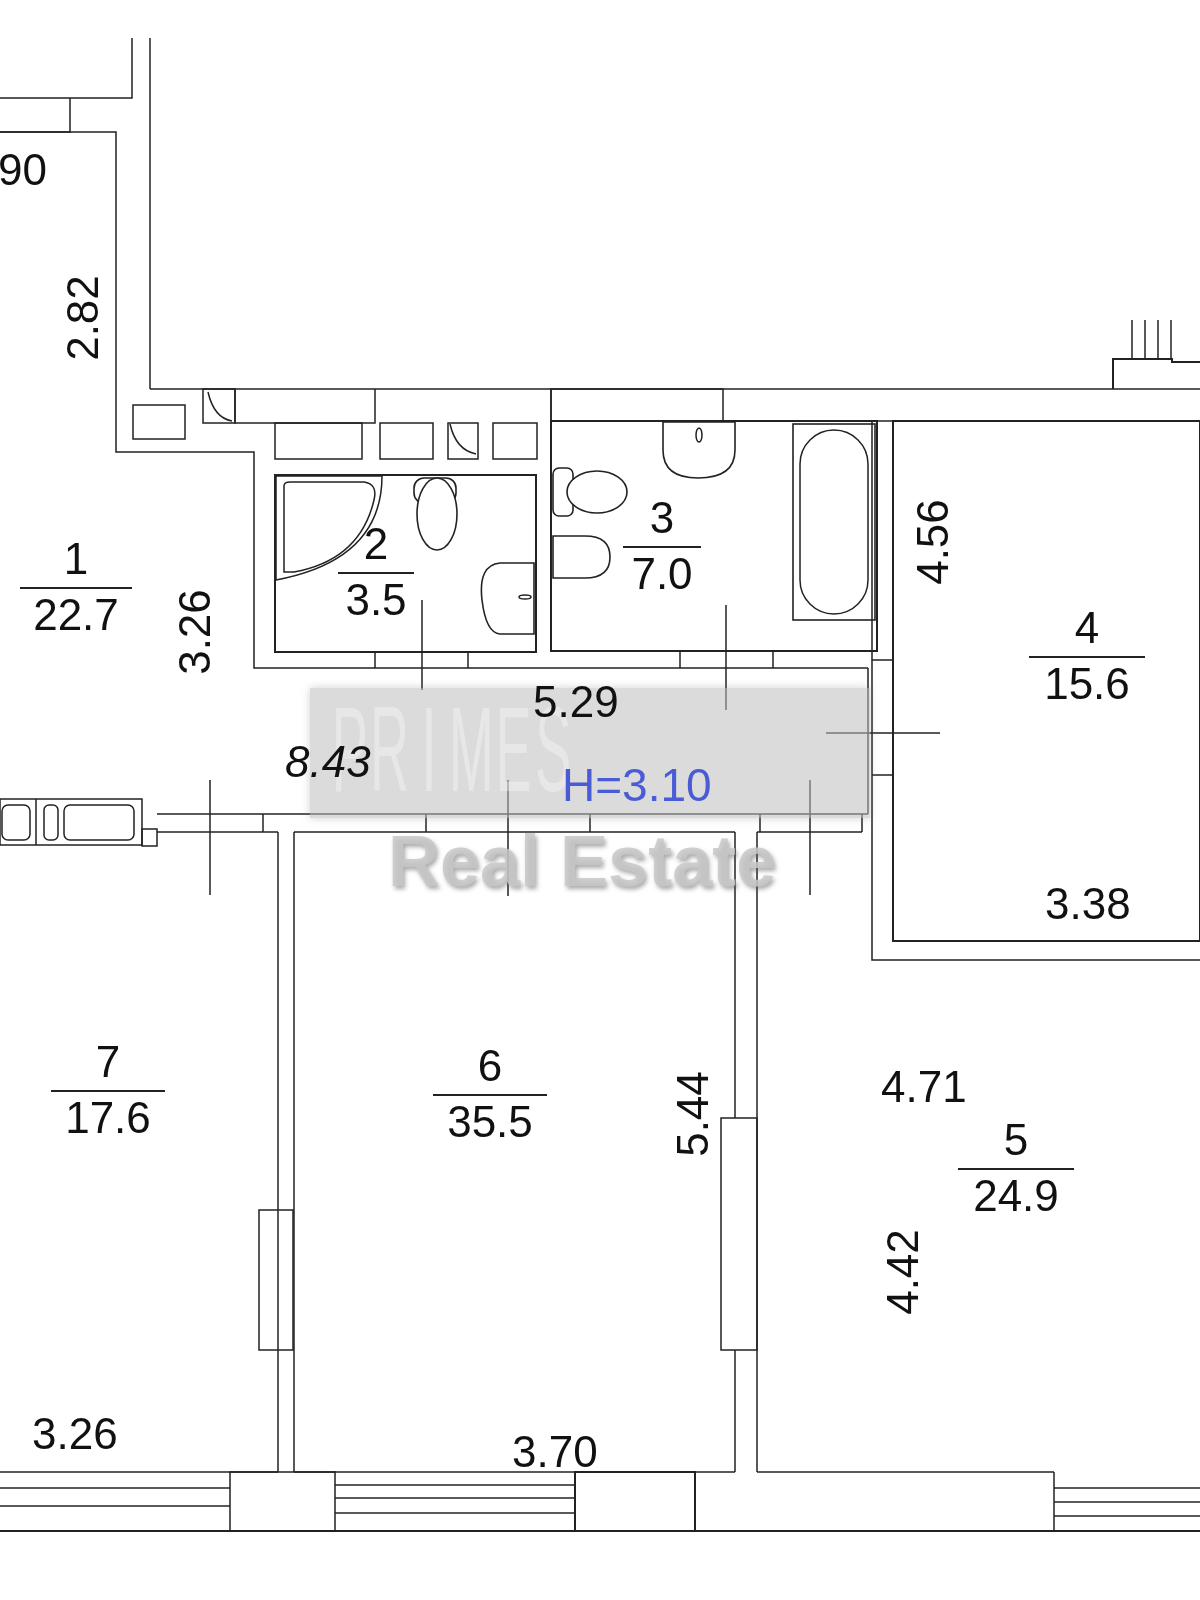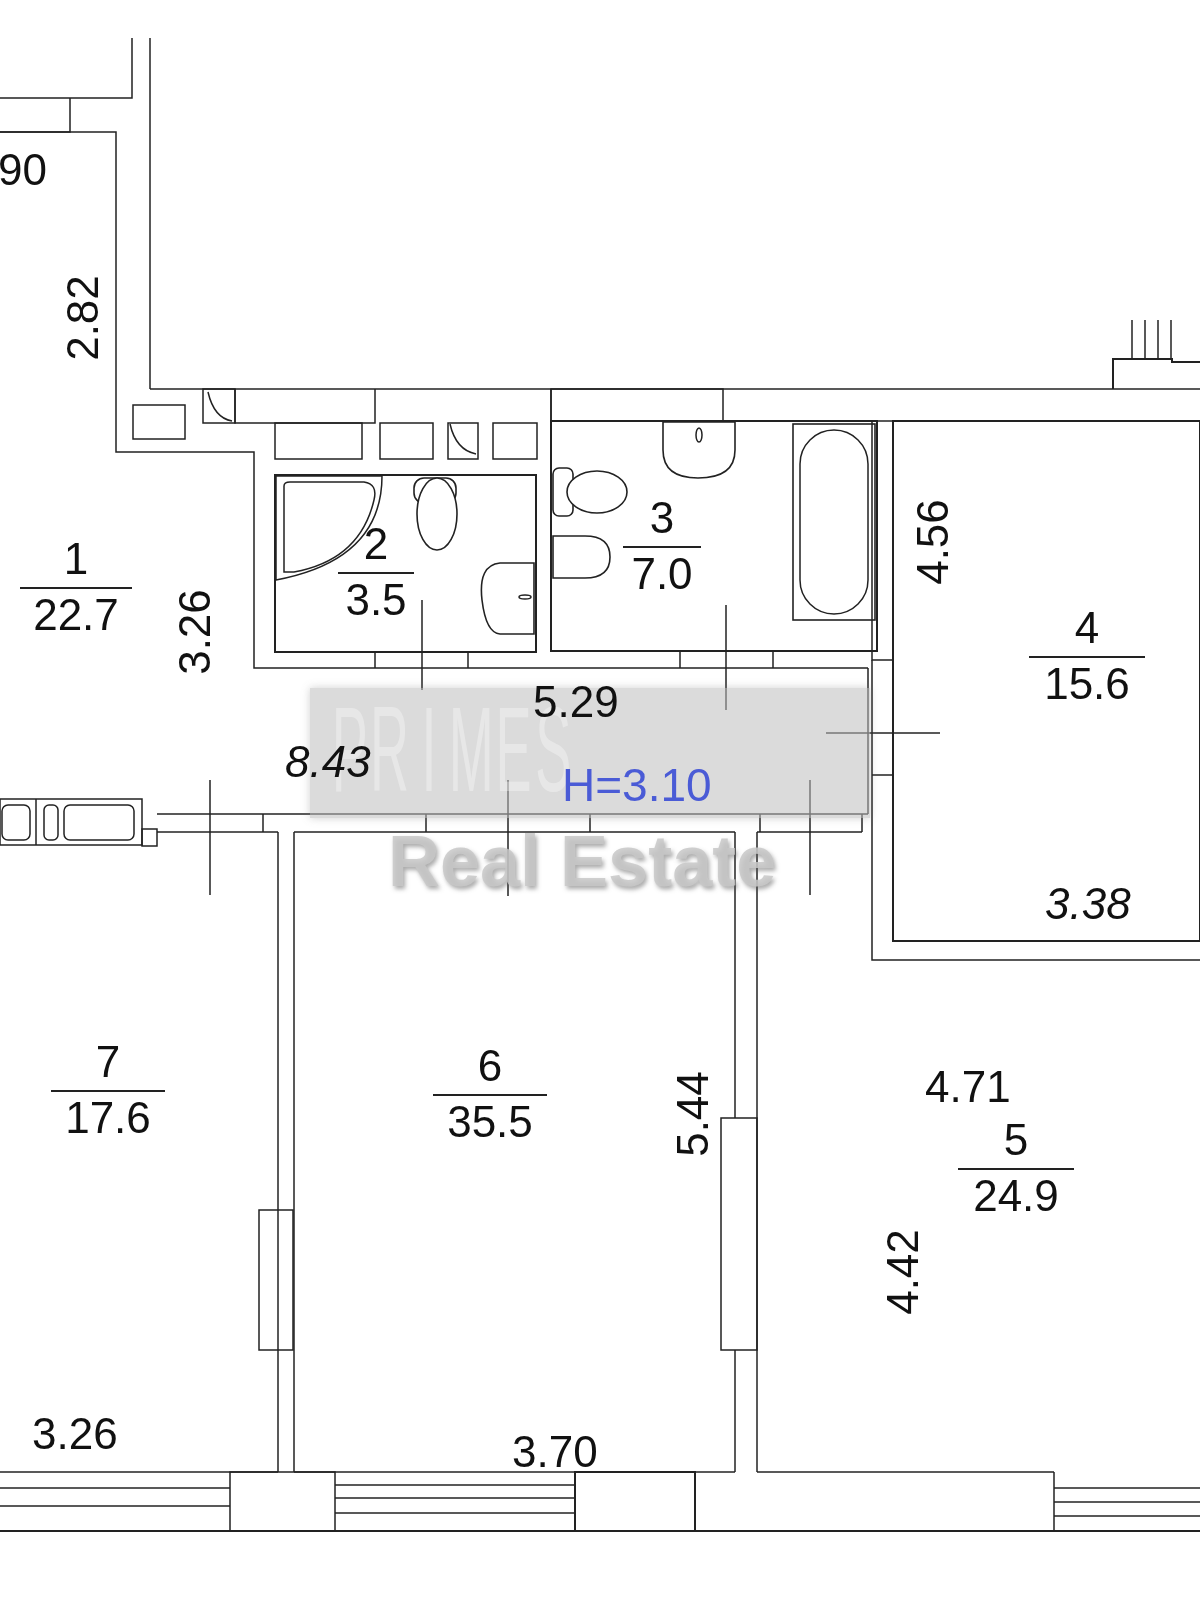--- a/index.html
+++ b/index.html
@@ -197,18 +197,18 @@
   <span class="area">17.6</span>
 </div>
 
 <div class="lbl" style="left:-2px;top:148px;">90</div>
 <div class="lbl rot" style="left:40px;top:296px;">2.82</div>
 <div class="lbl rot" style="left:152px;top:610px;">3.26</div>
 <div class="lbl" style="left:285px;top:740px;font-style:italic;">8.43</div>
 <div class="lbl" style="left:510px;top:680px;margin-left:23px;">5.29</div>
 <div class="height">H=3.10</div>
 <div class="lbl rot" style="left:890px;top:520px;">4.56</div>
-<div class="lbl" style="left:1045px;top:882px;font-style:italic;">3.38</div>
-<div class="lbl" style="left:925px;top:1065px;">4.71</div>
+<div class="lbl" style="left:1045px;top:882px;">3.38</div>
+<div class="lbl" style="left:881px;top:1065px;">4.71</div>
 <div class="lbl rot" style="left:860px;top:1250px;">4.42</div>
 <div class="lbl rot" style="left:650px;top:1092px;">5.44</div>
 <div class="lbl" style="left:512px;top:1410px;margin-top:20px;">3.70</div>
 <div class="lbl" style="left:32px;top:1412px;">3.26</div>
 
 </body></html>

